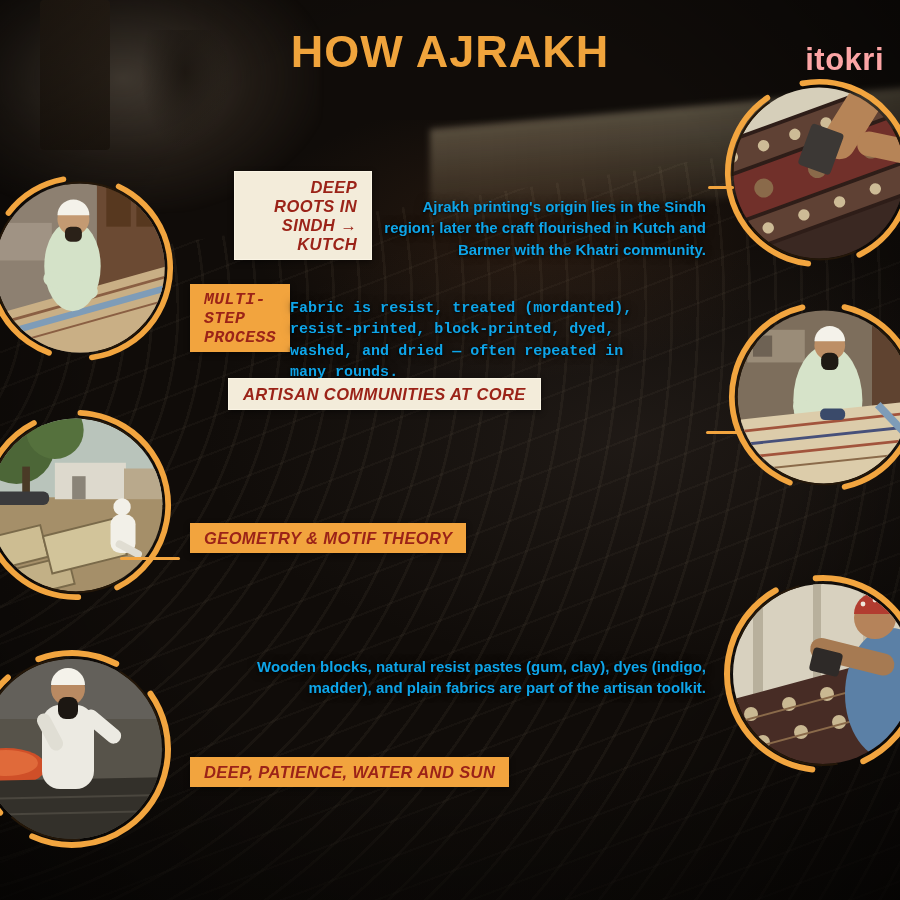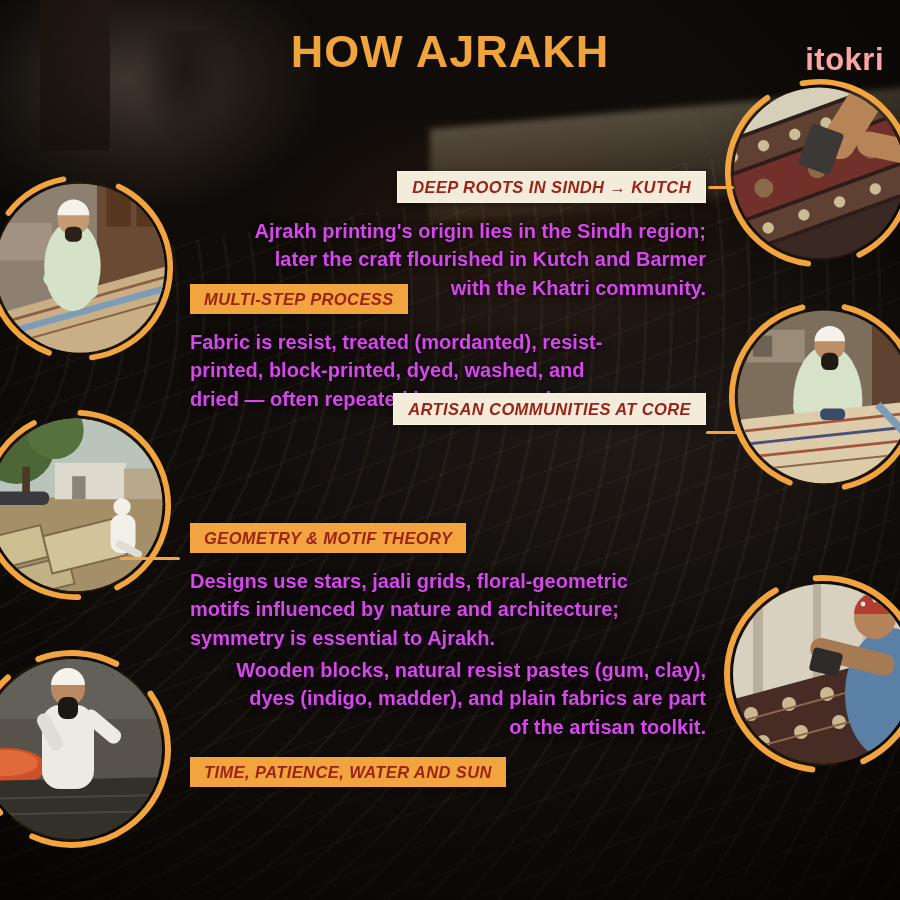--- a/index.html
+++ b/index.html
@@ -56,37 +56,37 @@
   .title{
     position:absolute;left:0;top:28px;width:900px;text-align:center;
     color:#F0A43C;font-weight:bold;font-size:45px;line-height:1.08;
     letter-spacing:1px;
   }
   .logo{
     position:absolute;top:42px;right:16px;
     color:#fca5a5;font-weight:bold;font-size:31px;letter-spacing:.5px;
   }
   
-  .sec{position:absolute;display:flex;flex-direction:column;z-index:5;}
+  .sec{position:absolute;display:flex;flex-direction:row;z-index:5;}
   .sec.right{align-items:flex-end;text-align:right;right:194px;}
   .sec.left{align-items:flex-start;text-align:left;left:190px;}
   .hbox{
     width:fit-content;padding:6px 14px 5px;
     font-style:italic;font-weight:bold;font-size:16.5px;letter-spacing:.4px;
     color:#9B2318;box-shadow:0 2px 6px rgba(0,0,0,.45);
   }
   .hbox.cream{background:#F3ECDA;border:1px solid rgba(255,250,235,.6);}
   .hbox.orange{background:#F2A43E;}
   .body{
-    margin:14px 0 0;color:#d946ef;font-weight:bold;font-size:20px;line-height:1.42;
+    margin:14px 0 0;color:#0ea5e9;font-weight:bold;font-size:15px;line-height:1.42;
     text-shadow:0 1px 3px rgba(0,0,0,.85), 0 0 10px rgba(0,0,0,.5);
   }
   .s1{top:171px;width:472px;}
-  .s2{top:284px;width:448px;}
-  .s3{top:393px;width:478px;justify-content:flex-end;}
+  .s2{top:284px;width:448px;font-family:Liberation Mono, monospace;}
+  .s3{top:378px;width:478px;}
   .s4{top:523px;width:488px;}
   .s5{top:642px;width:474px;}
   .s6{top:757px;width:482px;}
   
   .dash{position:absolute;height:3px;background:#F2A43E;z-index:4;border-radius:2px;}
   .d1{left:708px;top:186px;width:26px;}
   .d2{left:120px;top:557px;width:60px;}
   .d3{left:706px;top:431px;width:36px;}
   
   .photo{position:absolute;z-index:3;}
@@ -324,26 +324,25 @@
   <div class="sec right s3">
     <div class="hbox cream">
       <span>ARTISAN COMMUNITIES AT CORE</span>
     </div>
   </div>
 
   <div class="sec left s4">
     <div class="hbox orange">
       <span>GEOMETRY &amp; MOTIF THEORY</span>
     </div>
-    <p class="body">Designs use stars, jaali grids, floral-geometric motifs influenced by nature and architecture; symmetry is essential to Ajrakh.</p>
   </div>
 
   <div class="sec right s5">
     <p class="body">Wooden blocks, natural resist pastes (gum, clay), dyes (indigo, madder), and plain fabrics are part of the artisan toolkit.</p>
   </div>
 
   <div class="sec left s6">
     <div class="hbox orange">
-      <span>TIME, PATIENCE, WATER AND SUN</span>
+      <span>DEEP, PATIENCE, WATER AND SUN</span>
     </div>
   </div>
 
 </div>
 
 </body></html>

